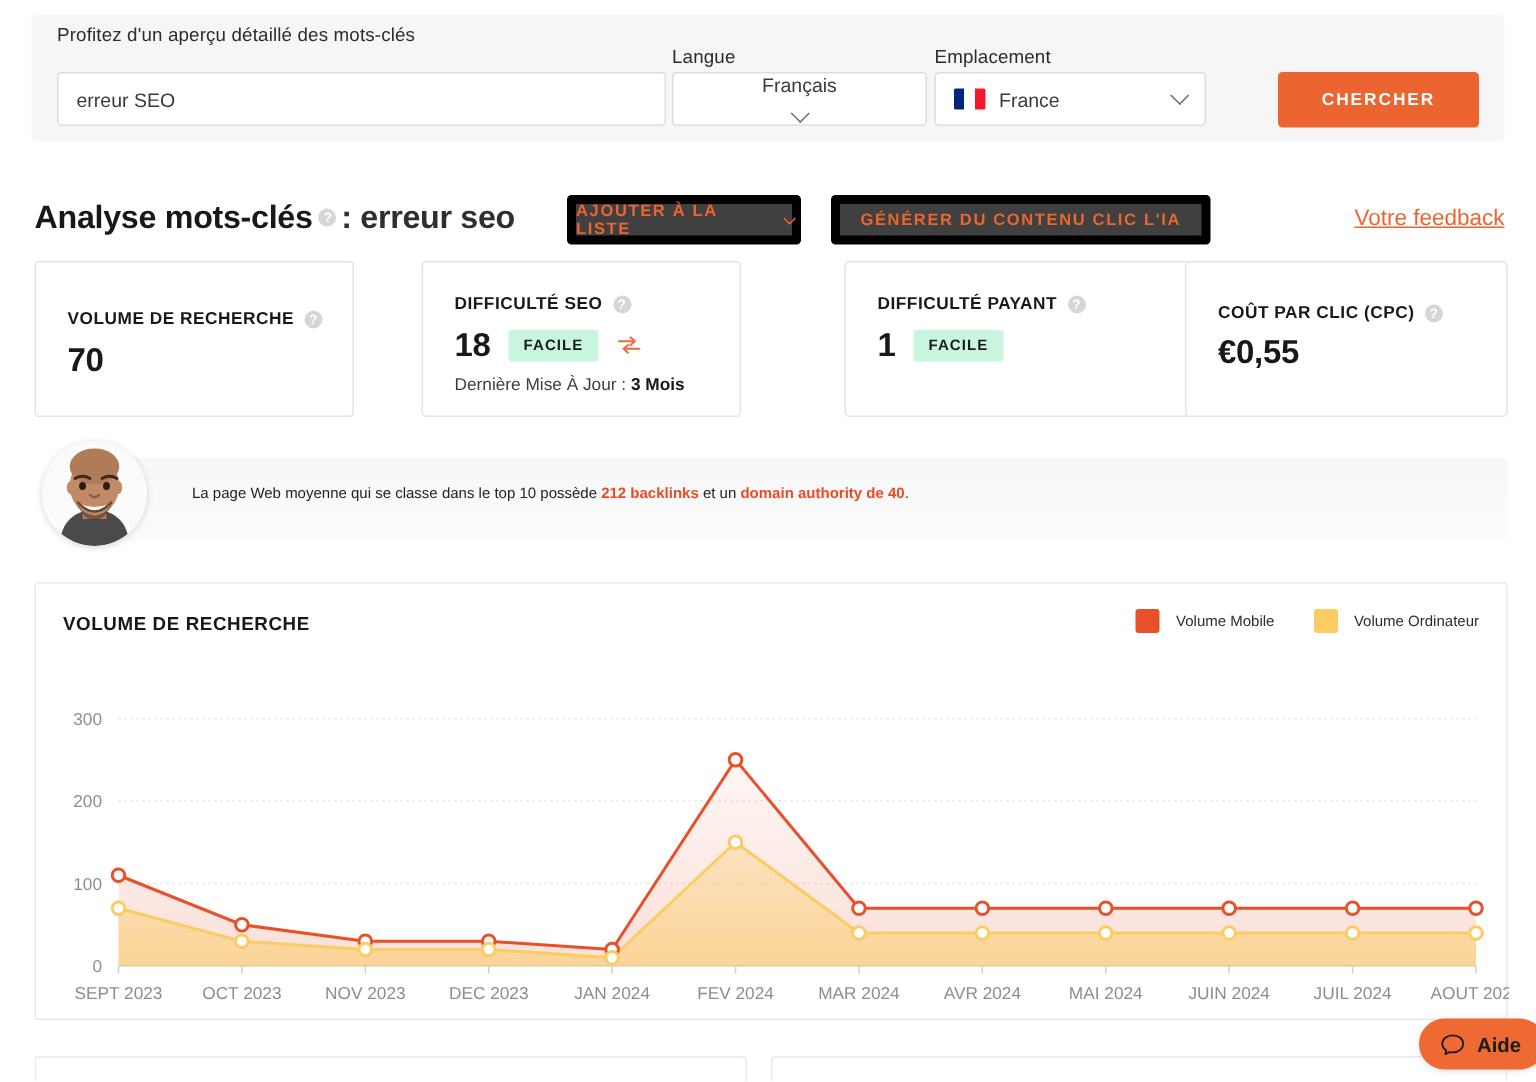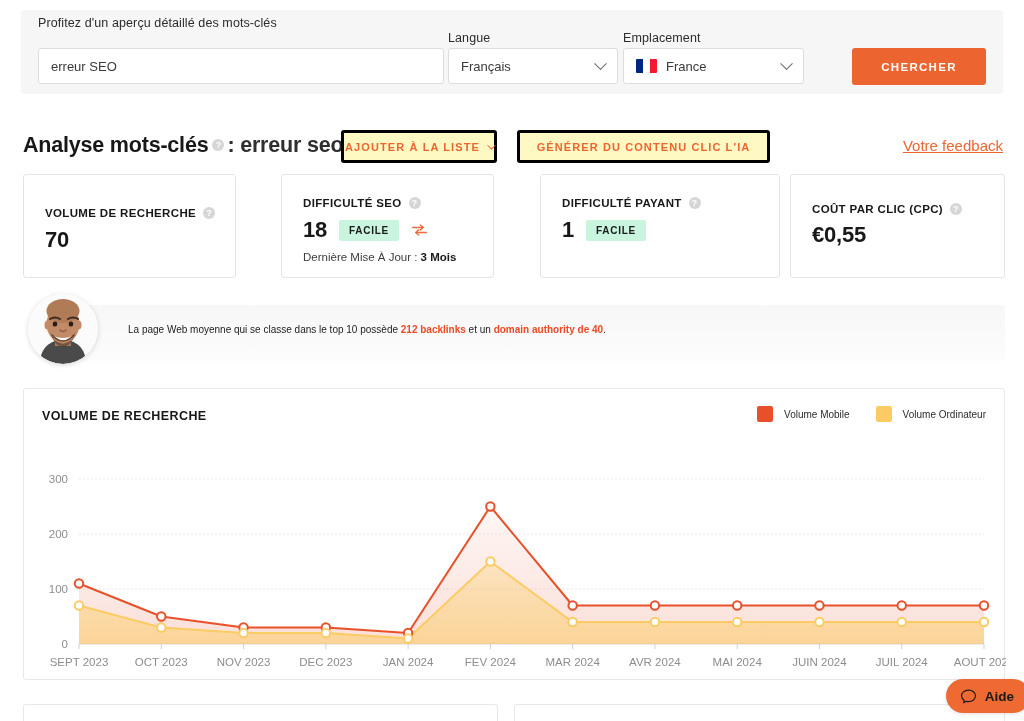--- a/index.html
+++ b/index.html
@@ -40,21 +40,21 @@
     padding: 0 12px;
   }
   #kw-label  { left: 17px;  top: 6px; }
   #kw-input  { left: 17px;  top: 38px; width: 406px; }
   #kw-input input {
     border: none; outline: none; width: 100%;
     font-family: "Liberation Sans", sans-serif;
     font-size: 13px; color: #3a3a3a; background: transparent;
   }
   #lang-label { left: 427px; top: 21px; }
-  #lang-sel   { left: 427px; top: 38px; width: 170px; justify-content: space-between; }
+  #lang-sel   { left: 427px; top: 38px; width: 170px; justify-content: space-between; flex-direction: column; }
   #loc-label  { left: 602px; top: 21px; }
   #loc-sel    { left: 602px; top: 38px; width: 181px; justify-content: space-between; }
   .sel-text { display: flex; align-items: center; gap: 9px; }
   .chev {
     width: 9px; height: 9px;
     border-right: 1.6px solid #6b6b6b;
     border-bottom: 1.6px solid #6b6b6b;
     transform: rotate(45deg) translate(-2px,-2px);
   }
   .flag-fr {
@@ -90,29 +90,29 @@
     display: inline-block; vertical-align: middle;
     width: 12px; height: 12px; border-radius: 50%;
     background: #d6d6d6; color: #ffffff;
     font-size: 9px; font-weight: bold; line-height: 12px;
     text-align: center; margin: 0 3px 2px 4px;
     font-family: "Liberation Sans", sans-serif;
   }
   .btn-outline {
     position: absolute;
     height: 33px;
-    border: 3px solid #000000;
-    border-radius: 3px;
-    background: #fef9c3;
+    border: 6px solid #000000;
+    border-radius: 3px;
+    background: #404040;
     color: #ec6530;
     font-family: "Liberation Sans", sans-serif;
     font-size: 11px; font-weight: bold;
     letter-spacing: 1.1px;
     display: flex; align-items: center; justify-content: center;
-    gap: 7px; cursor: pointer;
+    gap: 7px; cursor: pointer; margin-left: 37px;
   }
   #add-list-btn { left: 318px; top: 0; width: 156px; }
   #ia-btn       { left: 494px; top: 0; width: 253px; }
   .chev-sm {
     width: 6px; height: 6px;
     border-right: 1.5px solid #ec6530;
     border-bottom: 1.5px solid #ec6530;
     transform: rotate(45deg) translateY(-2px);
   }
   #feedback-link {
@@ -124,21 +124,21 @@
   
   .cards { position: absolute; left: 23px; top: 174px; width: 982px; height: 104px; }
   .card {
     position: absolute; top: 0; height: 104px;
     background: #ffffff;
     border: 1px solid #e4e4e4;
     border-radius: 3px;
   }
   #card-0 { left: 0px;   width: 213px; }
   #card-1 { left: 258px; width: 213px; }
-  #card-2 { left: 517px; width: 240px; }
+  #card-2 { left: 540px; width: 240px; }
   #card-3 { left: 767px; width: 215px; }
   .card-label {
     position: absolute; left: 21px; top: 32px;
     font-size: 11.5px; font-weight: bold;
     letter-spacing: .35px; color: #18181a;
     display: flex; align-items: center; gap: 7px;
     white-space: nowrap;
   }
   #card-1 .card-label, #card-2 .card-label { top: 22px; }
   #card-3 .card-label { top: 28px; }

